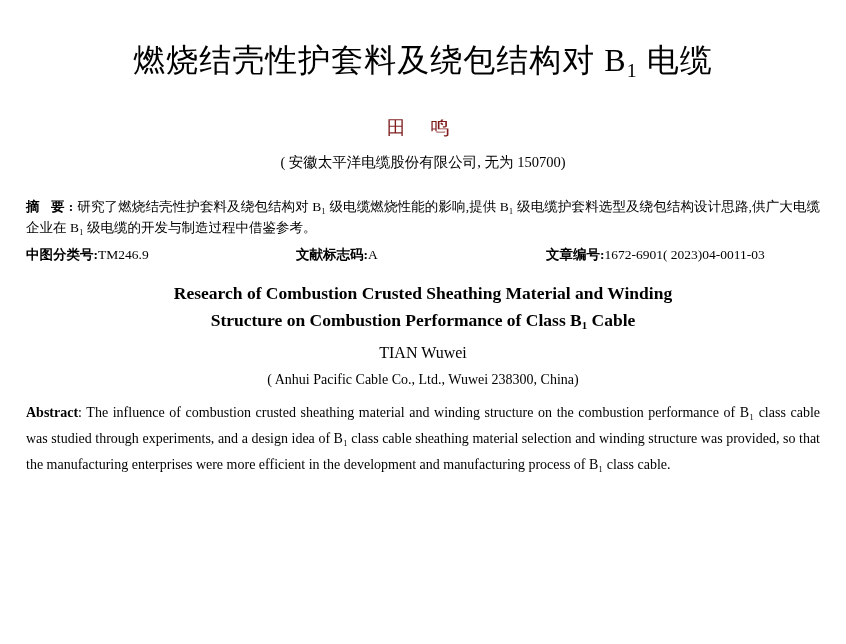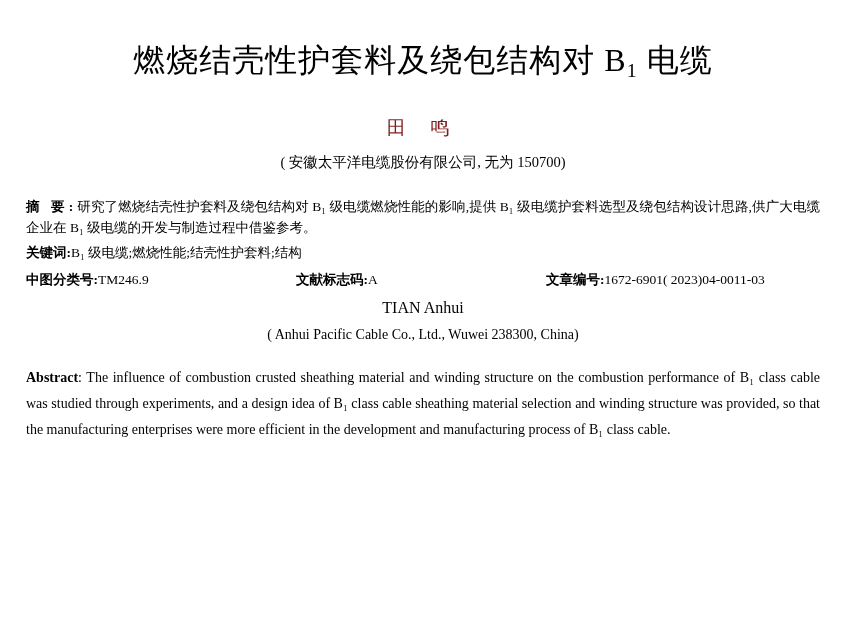--- a/index.html
+++ b/index.html
@@ -100,21 +100,21 @@
     margin-top: 8px;
     color: #000;
   }
   .en-affil {
     text-align: center;
     font-size: 14px;
     margin-top: 10px;
     color: #000;
   }
   .en-abs {
-    margin-top: 22px;
+    margin-top: 12px;
     font-size: 14px;
     line-height: 26px;
     text-align: justify;
     color: #000;
   }
   .en-abs .lbl { font-weight: bold; }
   .en-kw {
     margin-top: 6px;
     font-size: 14px;
     line-height: 24px;
@@ -131,38 +131,39 @@
     <span>燃烧结壳性护套料及绕包结构对 B</span><sub>1</sub><span> 电缆</span>
   </div>
 
   <div class="cn-author">田 鸣</div>
   <div class="cn-affil">( 安徽太平洋电缆股份有限公司, 无为 150700)</div>
 
   <div class="cn-block">
     <div class="cn-abs">
       <span class="lbl">摘 要:</span><span>研究了燃烧结壳性护套料及绕包结构对 B₁ 级电缆燃烧性能的影响,提供 B₁ 级电缆护套料选型及绕包结构设计思路,供广大电缆企业在 B₁ 级电缆的开发与制造过程中借鉴参考。</span>
     </div>
-    <div class="cn-kw">
-      <span class="lbl">关键词:</span><span>B₁ 级电缆;燃烧性能;结壳性护套料;结构</span>
-    </div>
     <div class="class-row">
       <div class="c1">
         <span class="lbl">中图分类号:</span><span>TM246.9</span>
       </div>
       <div class="c2">
         <span class="lbl">文献标志码:</span><span>A</span>
       </div>
       <div class="c3">
         <span class="lbl">文章编号:</span><span>1672-6901( 2023)04-0011-03</span>
       </div>
     </div>
   </div>
 
+  <div class="en-title">
+    <div>Research of Combustion Crusted Sheathing Material and Winding</div>
+    <div><span>Structure on Combustion Performance of Class B</span><sub>1</sub><span> Cable</span></div>
+  </div>
 
-  <div class="en-author">TIAN Anhui</div>
+  <div class="en-author">TIAN Wuwei</div>
   <div class="en-affil">( Anhui Pacific Cable Co., Ltd., Wuwei 238300, China)</div>
 
   <div class="en-abs">
     <span class="lbl">Abstract</span><span>:</span><span> The influence of combustion crusted sheathing material and winding structure on the combustion performance of B₁ class cable was studied through experiments, and a design idea of B₁ class cable sheathing material selection and winding structure was provided, so that the manufacturing enterprises were more efficient in the development and manufacturing process of B₁ class cable.</span>
   </div>
 
 
 </div>
 
 </body></html>

